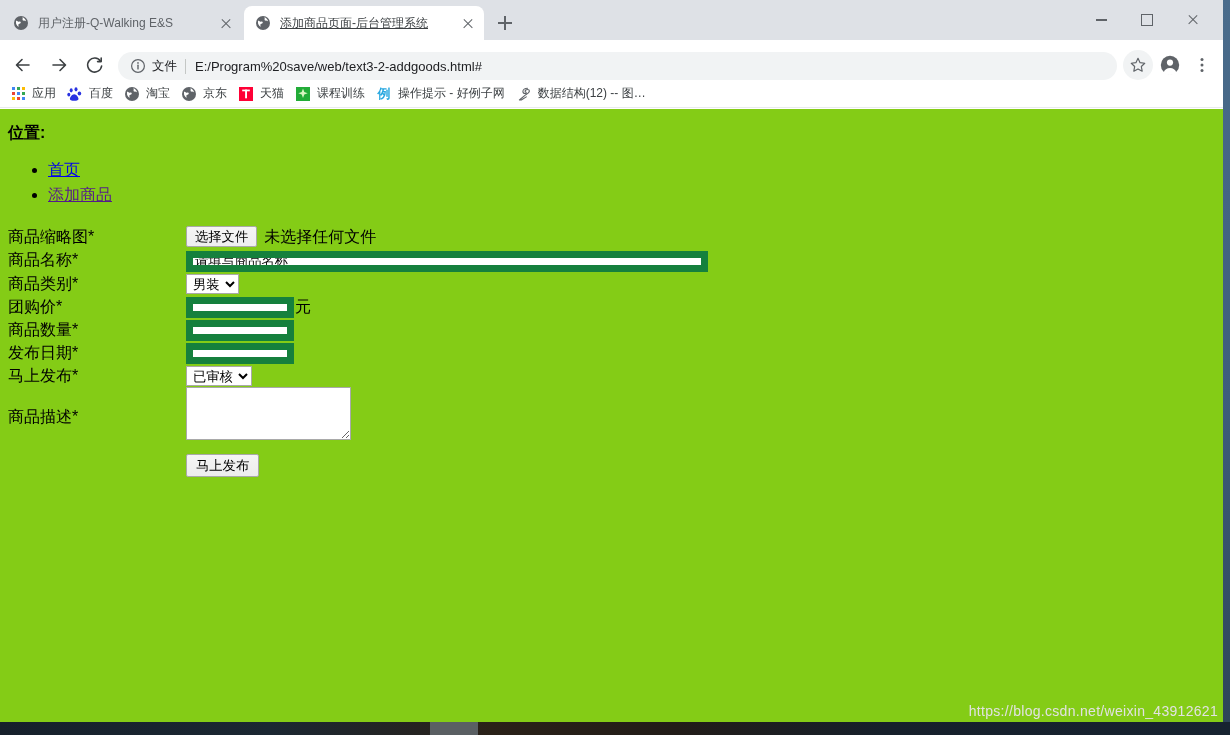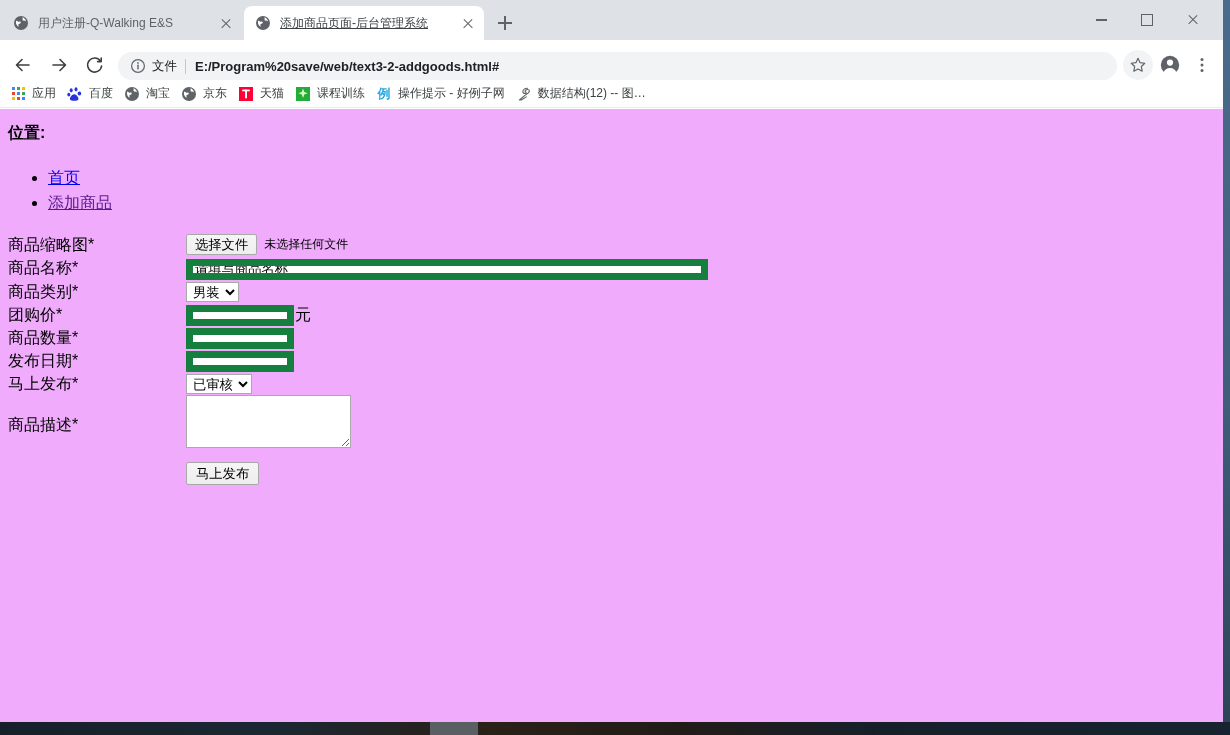--- a/index.html
+++ b/index.html
@@ -159,21 +159,21 @@
     font-size: 12.5px; color:#202124;
     margin-right: 8px;
     white-space: nowrap;
   }
   .omni-sep {
     width:1px; height:15px; background:#c4c7c5;
     margin-right: 9px; flex:0 0 1px;
   }
   .omni-url {
     font-size: 13px; color:#202124;
-    white-space: nowrap; overflow:hidden; text-overflow:ellipsis;font-weight:bold;
+    white-space: nowrap; overflow:hidden; text-overflow:ellipsis;
   }
   .tb-right { display:flex; align-items:center; flex: 0 0 auto; padding-right: 4px; }
   .tb-icon {
     width: 30px; height: 30px;
     display:flex;align-items:center;justify-content:center;
     margin-right: 2px;
   }
   .star-btn { background:#f1f3f4; border-radius:15px; }
 
   
@@ -210,39 +210,39 @@
 
   .apps-grid { display:grid; grid-template-columns: repeat(3,3px); grid-template-rows: repeat(3,3px); gap:2px; }
   .apps-grid i { display:block; width:3px; height:3px; }
 
   
   .viewport {
     position: absolute;
     left: 0; top: 109px;
     width: 1223px;
     height: 613px;
-    background: #f0abfc;
+    background: #84cc16;
     overflow: hidden;
   }
 
   
   .pagebody {
     font-family: "Liberation Sans", "DejaVu Sans", sans-serif;
     font-size: 16px;
     color: #000;
     padding: 8px;
   }
   .pos-title {
     font-size: 16px;
     font-weight: bold;
     margin: 6px 0 0 0;
     color:#000;
   }
   ul.crumbs {
-    margin: 24px 0 0 0;
+    margin: 16px 0 0 0;
     padding-left: 40px;
     list-style: disc;
   }
   ul.crumbs li { margin-bottom: 4px; }
   ul.crumbs a {
     font-size: 16px;
     text-decoration: underline;
   }
   a.link-blue { color: #0000ee; }
   a.link-purple { color: #551a8b; }
@@ -267,21 +267,21 @@
   .file-btn {
     font-family: "Liberation Sans", sans-serif;
     font-size: 13.3px;
     color:#000;
     background: linear-gradient(#f5f5f5,#eeeeee);
     border: 1px solid #a9a9a9;
     border-radius: 2px;
     padding: 2px 8px;
     line-height: 15px;
   }
-  .file-text { font-size: 12px; color:#000; margin-left: 7px; }
+  .file-text { font-size: 16px; color:#000; margin-left: 7px; }
 
   input.txt {
     font-family: "Liberation Sans", sans-serif;
     font-size: 13.3px;
     color:#000;
     border: 7px solid #15803d;
     background:#fff;
     padding: 2px 2px;
     box-sizing: border-box;
     height: 21px;
@@ -634,18 +634,19 @@
           </td>
         </tr>
       </tbody>
         </table>
 
     </div>
   </div>
 
   <div class="desktop-strip"></div>
 
+  <div class="watermark">https://blog.csdn.net/weixin_43912621</div>
 
   <div class="taskbar">
     <div class="tb-active"></div>
   </div>
 
 </div>
 
 </body></html>

